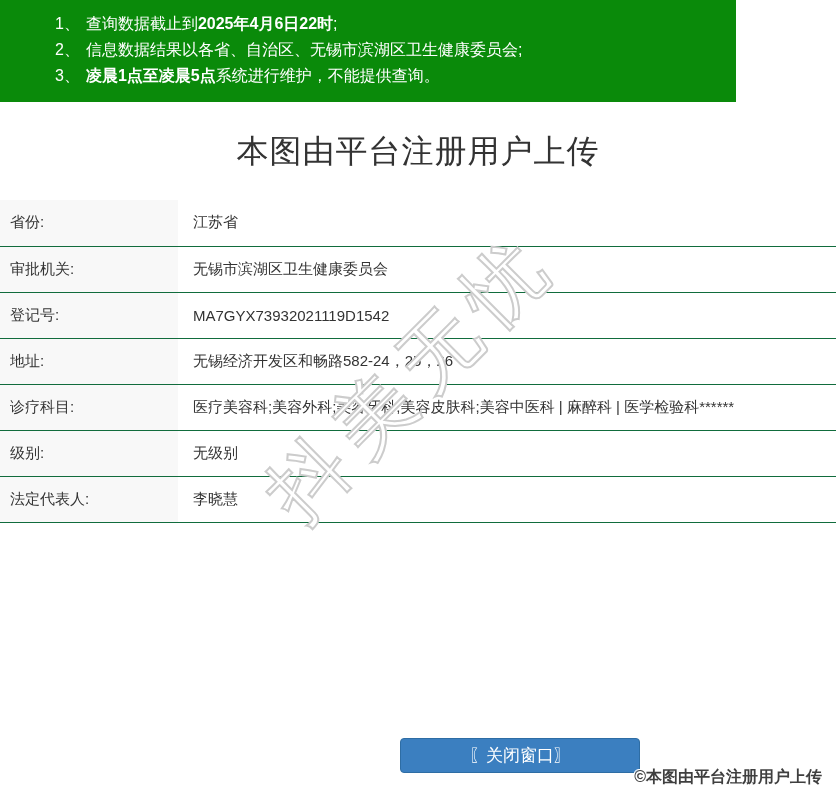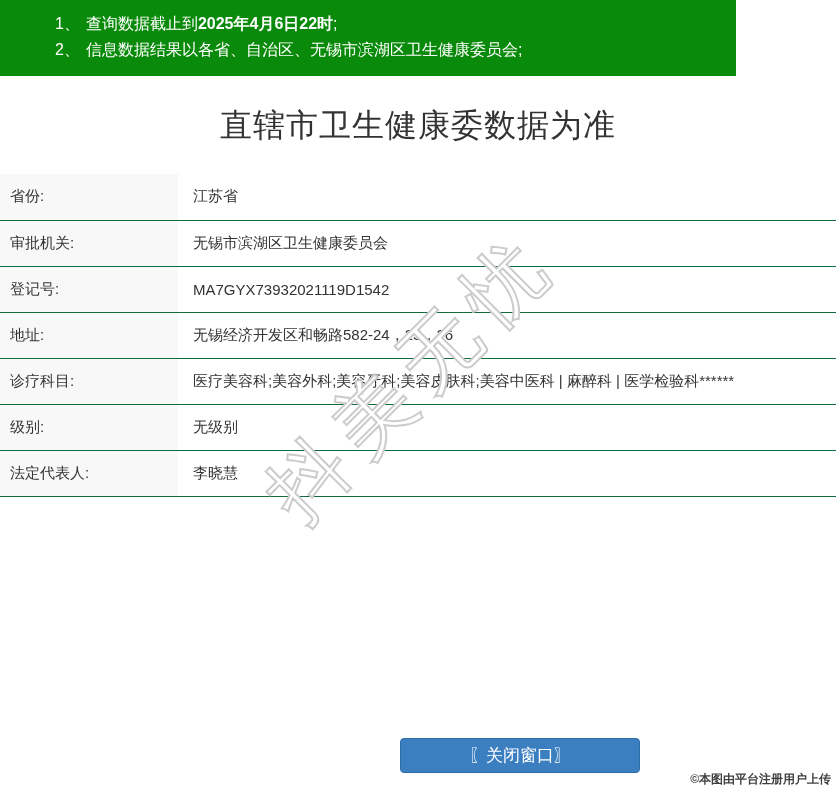--- a/index.html
+++ b/index.html
@@ -83,44 +83,47 @@
     color: #ffffff;
     font-size: 17px;
     font-family: inherit;
     cursor: pointer;
     text-align: center;
     line-height: 32px;
     z-index: 6;
   }
   .upload-credit {
     position: absolute;
-    right: 5px;
+    right: 14px;
     bottom: 2px;
-    font-size: 12px;
+    font-size: 16px;
     font-weight: 700;
     color: #3f3f3f;
     text-shadow:
       -1px -1px 0 #ffffff, 1px -1px 0 #ffffff,
       -1px  1px 0 #ffffff, 1px  1px 0 #ffffff;
     z-index: 6;
   }
 </style>
 </head>
 <body>
 
 <div class="banner">
   <div class="banner-line">
     <span class="num">1、</span><span>查询数据截止到</span><span class="bold">2025年4月6日22时</span><span>;</span>
   </div>
   <div class="banner-line">
     <span class="num">2、</span><span>信息数据结果以各省、自治区、无锡市滨湖区卫生健康委员会;</span><span class="bold"></span><span></span>
   </div>
+  <div class="banner-line">
+    <span class="num">3、</span><span></span><span class="bold">凌晨1点至凌晨5点</span><span>系统进行维护，不能提供查询。</span>
+  </div>
 </div>
 
-<h1 class="page-title">直辖市卫生健康委数据为准</h1>
+<h1 class="page-title">本图由平台注册用户上传</h1>
 
 <table class="info">
   <tbody>
     <tr>
       <td class="cell-label">省份:</td>
       <td class="cell-value">江苏省</td>
     </tr>
     <tr>
       <td class="cell-label">审批机关:</td>
       <td class="cell-value">无锡市滨湖区卫生健康委员会</td>

